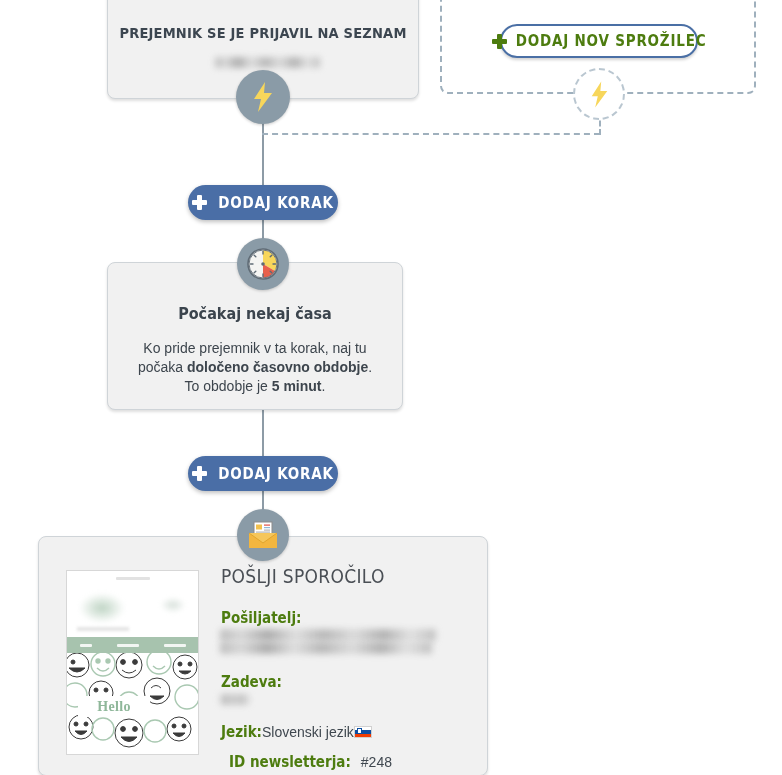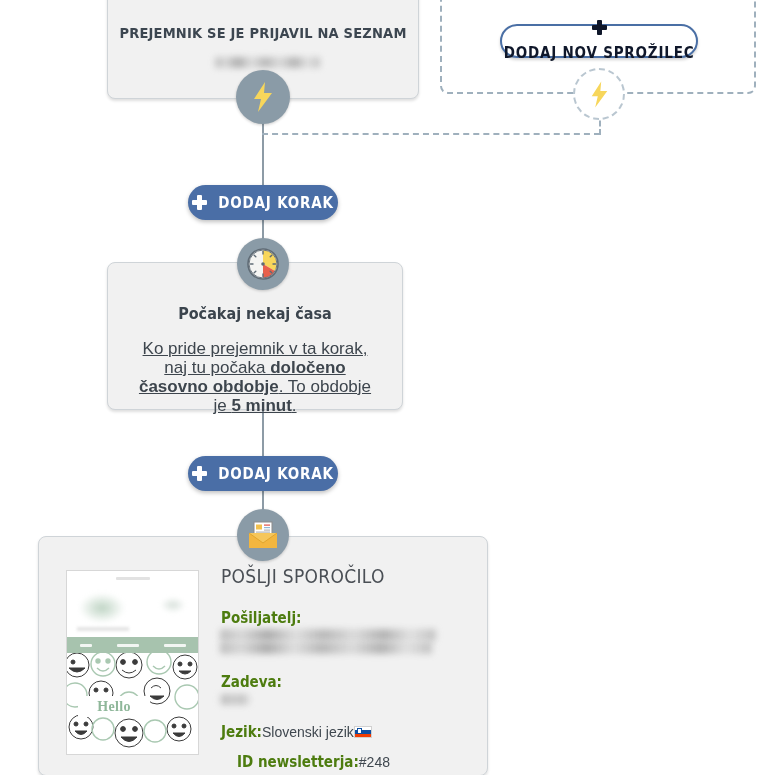--- a/index.html
+++ b/index.html
@@ -77,29 +77,28 @@
 
   .btn-outline {
     position: absolute;
     display: flex;
     align-items: center;
     justify-content: center;
     gap: 9px;
     background: #ffffff;
     border: 2px solid #4a6fa5;
     border-radius: 22px;
-    color: #0f172a;
+    color: #4d7c0f;
     font-family: "DejaVu Sans Condensed", "Liberation Sans Narrow", "Liberation Sans", sans-serif;
     font-size: 15px;
     font-weight: bold;
     letter-spacing: .8px;
     box-shadow: 0 2px 3px rgba(0,0,0,0.18);
     cursor: pointer;
     white-space: nowrap;
-    flex-direction: column;
   }
 
   .btn-solid {
     position: absolute;
     display: flex;
     align-items: center;
     justify-content: center;
     gap: 11px;
     background: #4a6ea6;
     border: none;
@@ -149,25 +148,24 @@
   
   .wait-title {
     text-align: center;
     font-family: "DejaVu Sans Condensed", "Liberation Sans Narrow", "Liberation Sans", sans-serif;
     font-weight: bold;
     font-size: 16px;
     color: #3b444d;
   }
   .wait-body {
     text-align: center;
-    font-size: 17px;
+    font-size: 14px;
     line-height: 19px;
     color: #3d454d;
     padding: 0 22px;
-    text-decoration: underline;
   }
   .wait-body b { font-weight: bold; }
 
   
   .msg-title {
     font-family: "DejaVu Sans Condensed", "Liberation Sans Narrow", "Liberation Sans", sans-serif;
     font-weight: normal;
     font-size: 19px;
     color: #4a4f55;
     letter-spacing: .3px;
@@ -407,21 +405,21 @@
     <div style="position:absolute; left:182px; top:186px; display:flex; align-items:center; ">
       <span class="field-label">Jezik:</span>
       <span class="field-value">Slovenski jezik</span>
       <span class="flag">
         <span class="stripe-b"></span>
         <span class="stripe-r"></span>
         <span class="arms"></span>
       </span>
     </div>
 
-    <div style="position:absolute; left:198px; top:216px; display:flex; align-items:baseline; ">
+    <div style="position:absolute; left:190px; top:216px; display:flex; align-items:baseline; gap:10px;">
       <span class="field-label">ID newsletterja:</span>
       <span class="field-value">#248</span>
     </div>
   </div>
 
   <div class="node node-filled" style="left:237px; top:509px; width:52px; height:52px;">
     <svg width="32" height="28" viewBox="0 0 32 28">
       <rect x="7" y="1" width="18" height="15" fill="#ffffff" stroke="#8b8b8b" stroke-width="1"></rect>
       <rect x="9" y="3.5" width="6" height="5" fill="#f2c14e"></rect>
       <rect x="17" y="3.5" width="6" height="1.2" fill="#e0504a"></rect>

